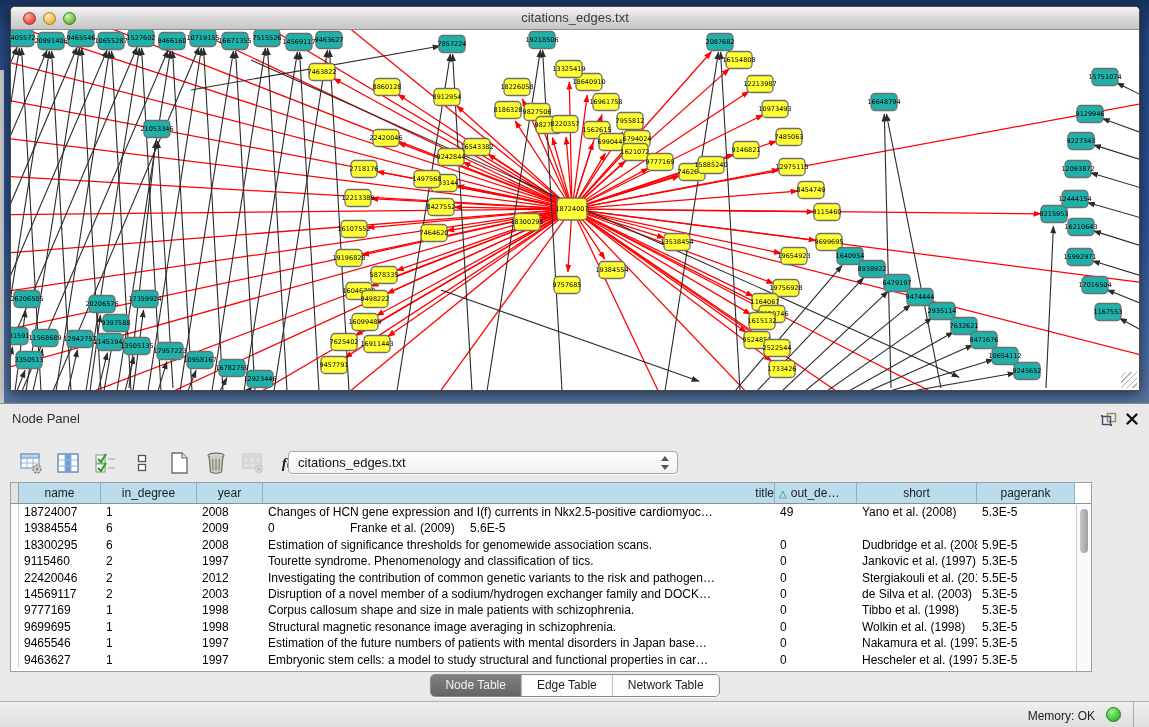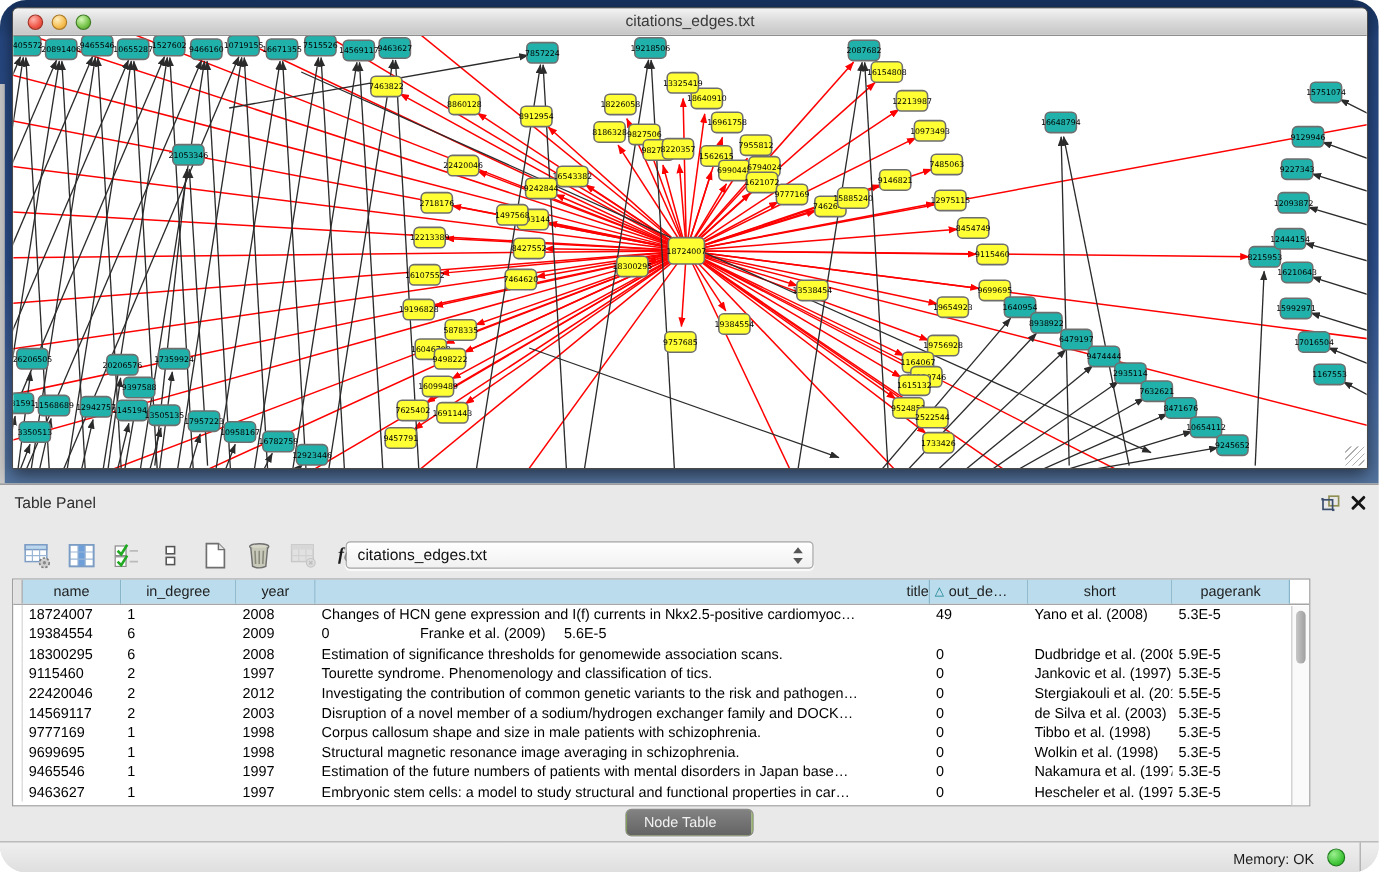--- a/index.html
+++ b/index.html
@@ -1,18 +1,18 @@
 <!DOCTYPE html>
 <html><head>
 <meta charset="utf-8">
 <style>
   * { margin:0; padding:0; box-sizing:border-box; }
   html,body { width:1149px; height:727px; overflow:hidden; }
   body { font-family:"Liberation Sans", sans-serif; }
-  #screen { position:relative; width:1149px; height:727px; background:#e9e9e9; overflow:hidden;border-radius:22px; }
+  #screen { position:relative; width:1149px; height:727px; background:#e9e9e9; overflow:hidden; }
 
   
   .graph-section { position:absolute; left:0; top:0; width:1149px; height:403px;
     background:linear-gradient(180deg,#16325e 0%,#26477f 8%,#2d5191 55%,#44669f 80%,#54749e 100%); }
   .left-sliver { position:absolute; left:0; top:70px; width:4px; height:333px; background:#c9c9c9; }
   .sliver-arrow { position:absolute; left:0px; top:345px; width:0; height:0;
     border-top:4px solid transparent; border-bottom:4px solid transparent; border-right:4px solid #555; }
   .mac-window { position:absolute; left:10px; top:6px; width:1130px; height:385px;
     border:1px solid #4a4a4a; border-radius:5px 5px 2px 2px;
     box-shadow:0 4px 14px rgba(0,0,0,0.55); background:#fff; }
@@ -61,21 +61,21 @@
   .th .sort-tri { color:#13808f; font-size:10px; margin-right:4px; }
   .tbody .tr { display:flex; height:16.4px; }
   .td { font-size:12px; color:#000; padding:1px 4px 0 5px; white-space:nowrap; overflow:hidden; }
   .td.gutter { border-right:1px solid #d5d5d5; padding:0; }
   .vscroll { position:absolute; right:0; top:22px; width:15px; height:167px; background:#fafafa; border-left:1px solid #c9c9c9; }
   .vthumb { position:absolute; left:3px; top:4px; width:8px; height:44px; border-radius:4px;
     background:linear-gradient(90deg,#c7c7c7,#9f9f9f); }
 
   .seg-tabs { position:absolute; top:270px; left:50%; transform:translateX(-50%); display:flex;
     height:23px; border:1px solid #8c8c8c; border-radius:5px; overflow:hidden; background:#84cc16;
-    box-shadow:0 1px 0 rgba(255,255,255,.7);flex-direction:column; }
+    box-shadow:0 1px 0 rgba(255,255,255,.7); }
   .seg { padding:0 15px; font-size:12px; line-height:21px; color:#1d1d1d; background:#fdfdfd; border-right:1px solid #b5b5b5; }
   .seg:last-child { border-right:none; }
   .seg.active { background:linear-gradient(180deg,#828282,#646464); color:#f2f2f2; }
 
   .statusbar { position:absolute; left:0; top:297px; width:100%; height:27px;
     background:linear-gradient(180deg,#efefef,#dedede); border-top:1px solid #b0b0b0; }
   .mem-label { position:absolute; right:54px; top:7px; font-size:12px; color:#1c1c1c; }
   .mem-dot { position:absolute; right:28px; top:5px; width:15px; height:15px; border-radius:50%;
     background:radial-gradient(circle at 35% 30%,#9bef8f,#3fc437 65%,#27a322); border:1px solid #1f7d1c; }
   .status-divider { position:absolute; left:1133px; top:0; width:1px; height:27px; background:#a8a8a8; }
@@ -704,21 +704,21 @@
               </g>
             </g>
           </svg>
         <div class="resize-grip"></div>
       </div>
     </div>
   </div>
 
   <div class="table-panel">
     <div class="panel-header">
-      <span class="panel-title">Table Panel</span>
+      <span class="panel-title">Node Panel</span>
       <span class="float-btn">
         <svg width="16" height="14" viewBox="0 0 16 14">
           <rect x="6.5" y="1.5" width="8" height="8" fill="none" stroke="#8f8f55" stroke-width="1.4"></rect>
           <rect x="1.5" y="4.5" width="8" height="8" fill="none" stroke="#3c4e6e" stroke-width="1.4"></rect>
           <rect x="0" y="3" width="2" height="2" fill="#3c4e6e"></rect>
             <rect x="9" y="12" width="2" height="2" fill="#3c4e6e"></rect>
         </svg>
       </span>
       <span class="close-btn">
         <svg width="14" height="14" viewBox="0 0 14 14">

